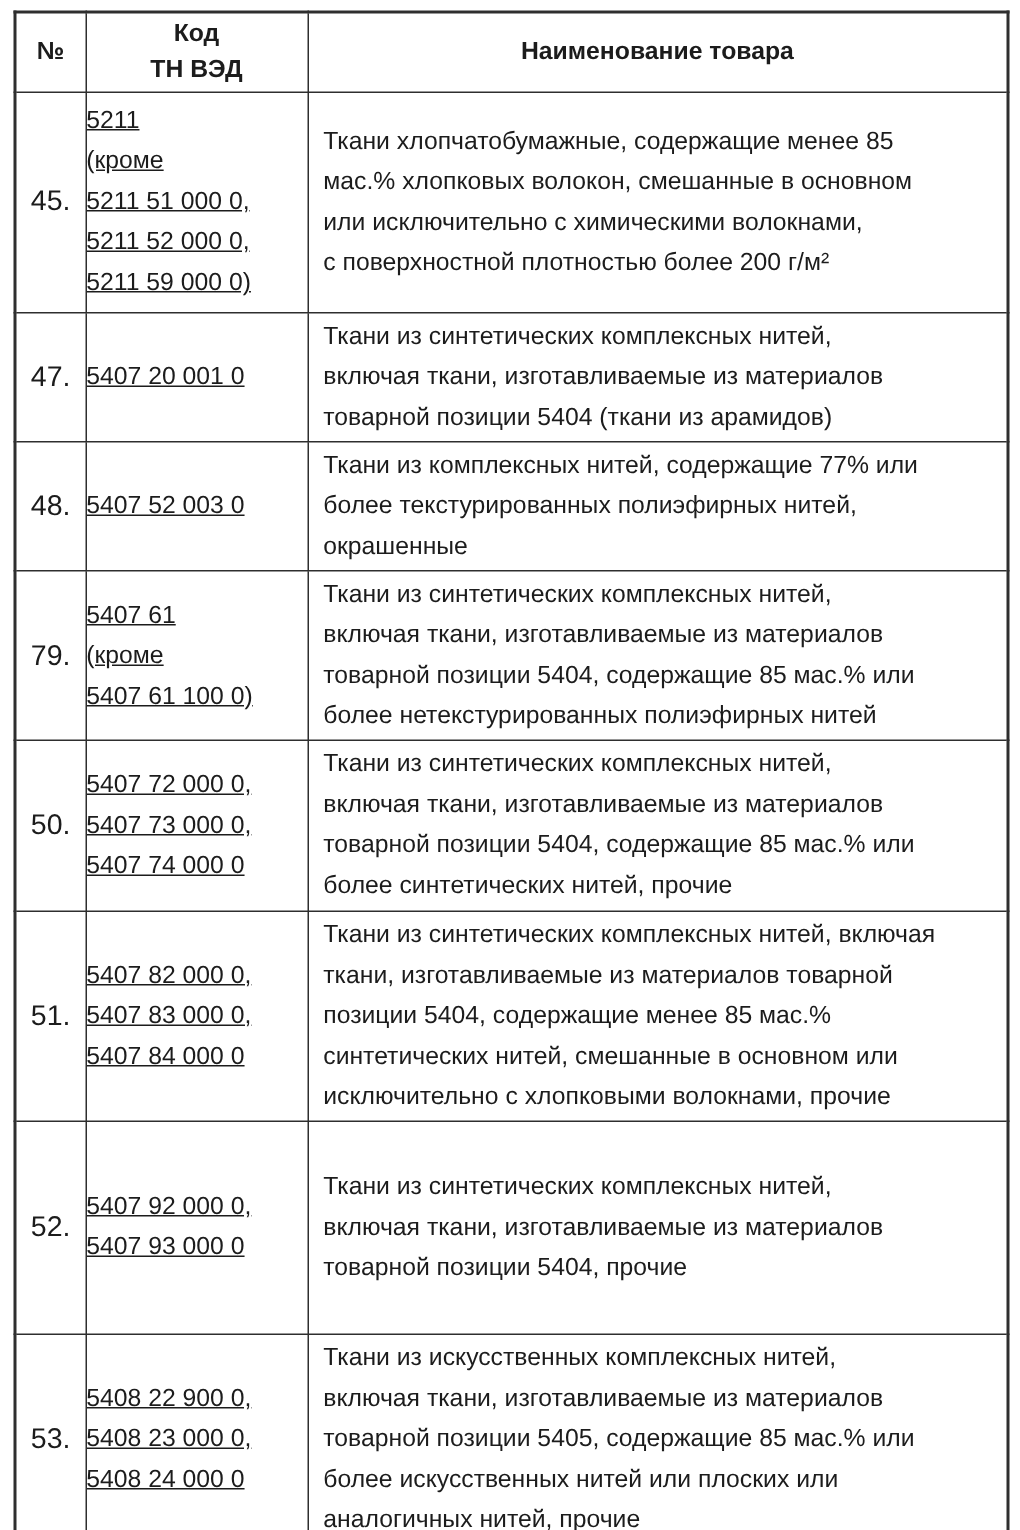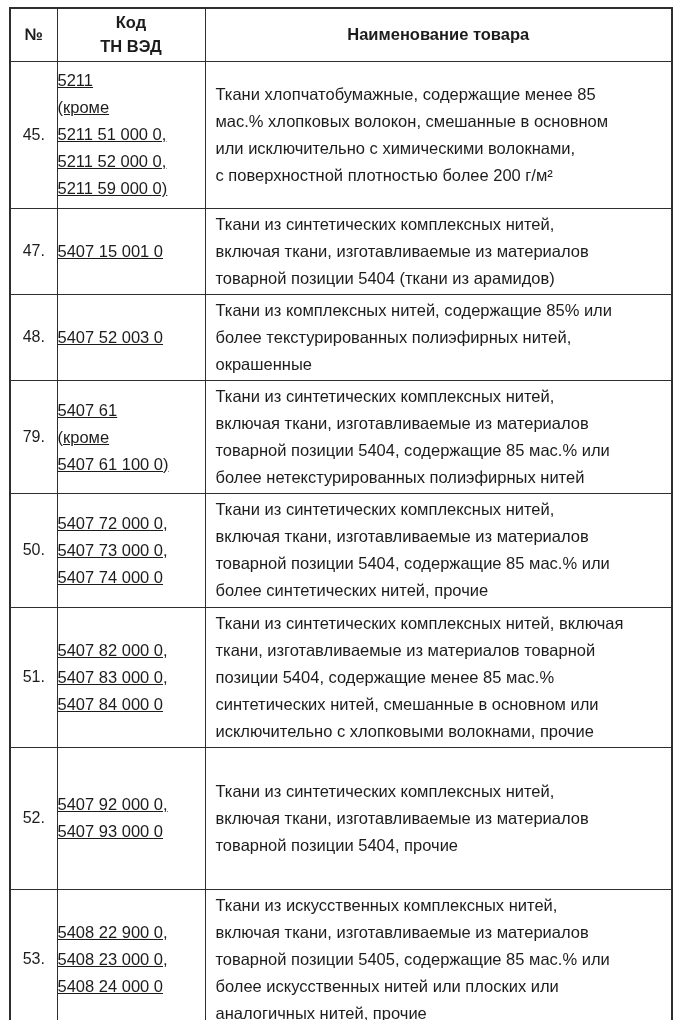--- a/index.html
+++ b/index.html
@@ -38,21 +38,21 @@
     padding: 2px 0;
     overflow: hidden;
   }
   .goods-table th {
     font-weight: bold;
     text-align: center;
     line-height: 1.45;
   }
   td.c-num {
     text-align: center;
-    font-size: 16px;
+    font-size: 19px;
   }
   td.c-code {
     text-decoration: underline;
   }
   td.c-name {
     text-align: left;
     padding-left: 10px;
     padding-right: 16px;
   }
   .multiline {
@@ -97,29 +97,29 @@
 5211 51 000 0,
 5211 52 000 0,
 5211 59 000 0)</td>
         <td class="c-name multiline">Ткани хлопчатобумажные, содержащие менее 85
 мас.% хлопковых волокон, смешанные в основном
 или исключительно с химическими волокнами,
 с поверхностной плотностью более 200 г/м²</td>
       </tr>
       <tr>
         <td class="c-num">47.</td>
-        <td class="c-code multiline">5407 15 001 0</td>
+        <td class="c-code multiline">5407 20 001 0</td>
         <td class="c-name multiline">Ткани из синтетических комплексных нитей,
 включая ткани, изготавливаемые из материалов
 товарной позиции 5404 (ткани из арамидов)</td>
       </tr>
       <tr>
         <td class="c-num">48.</td>
         <td class="c-code multiline">5407 52 003 0</td>
-        <td class="c-name multiline">Ткани из комплексных нитей, содержащие 85% или
+        <td class="c-name multiline">Ткани из комплексных нитей, содержащие 77% или
 более текстурированных полиэфирных нитей,
 окрашенные</td>
       </tr>
       <tr>
         <td class="c-num">79.</td>
         <td class="c-code multiline">5407 61
 (кроме
 5407 61 100 0)</td>
         <td class="c-name multiline">Ткани из синтетических комплексных нитей,
 включая ткани, изготавливаемые из материалов

